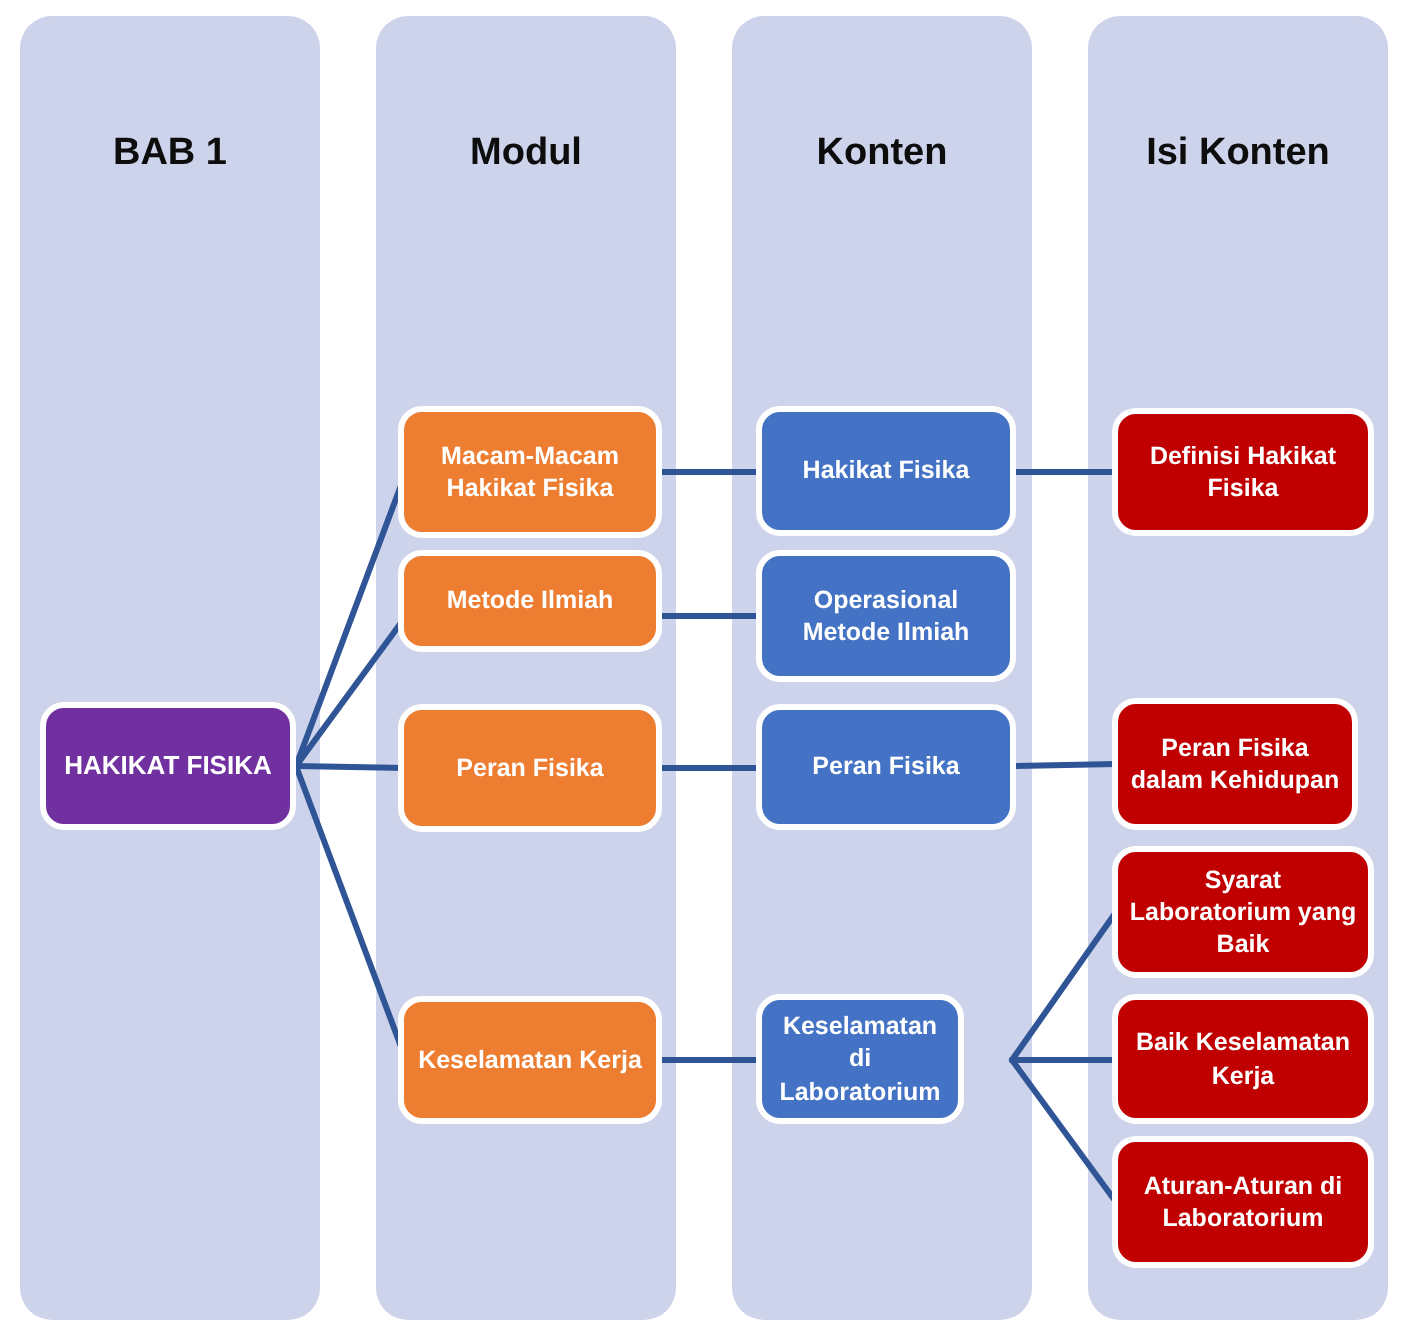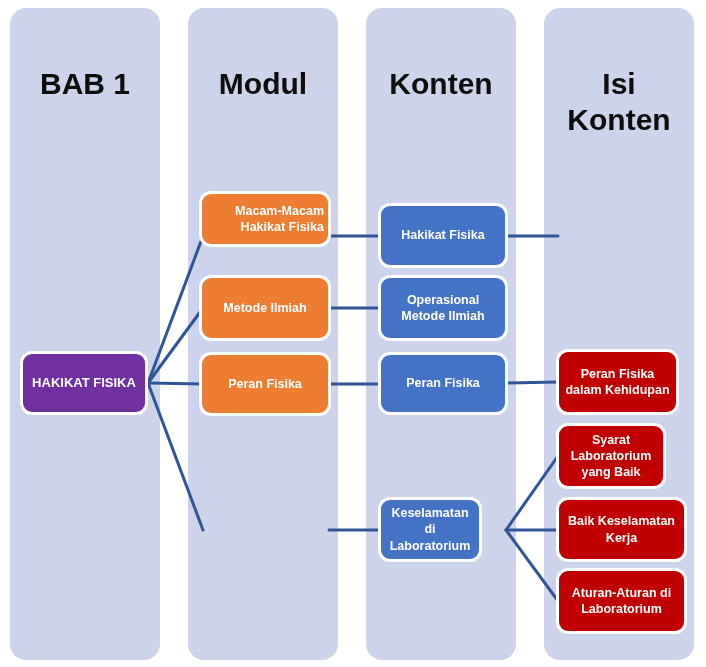--- a/index.html
+++ b/index.html
@@ -27,21 +27,21 @@
   .col-2 { left: 188px; }
   .col-3 { left: 366px; }
   .col-4 { left: 544px; }
   .col-header {
     position: absolute;
     top: 58px;
     left: 50%;
     transform: translateX(-50%);
     width: 118px;
     text-align: center;
-    font-size: 30px;
+    font-size: 19px;
     line-height: 1.2;
     font-weight: bold;
     color: #0d0d0d;
   }
   svg.edges {
     position: absolute;
     left: 0;
     top: 0;
   }
   svg.edges line {
@@ -100,47 +100,53 @@
     <line x1="506" y1="383" x2="558" y2="382"></line>
     <line x1="506" y1="530" x2="558" y2="456"></line>
     <line x1="506" y1="530" x2="558" y2="530"></line>
     <line x1="506" y1="530" x2="558" y2="601"></line>
   </svg>
 
   <div class="node node-purple" style="left:20px; top:351px; width:128px; height:64px;">
     <span>HAKIKAT FISIKA</span>
   </div>
 
-  <div class="node node-orange" style="left:199px; top:191px; width:132px; height:56px;text-align:right;">
+  <div class="node node-orange" style="left:199px; top:203px; width:132px; height:66px;">
     <span>Macam-Macam Hakikat Fisika</span>
   </div>
-  <div class="node node-orange" style="left:199px; top:275px; width:132px; height:66px;">
+  <div class="node node-orange" style="left:199px; top:275px; width:132px; height:51px;">
     <span>Metode Ilmiah</span>
   </div>
   <div class="node node-orange" style="left:199px; top:352px; width:132px; height:64px;">
     <span>Peran Fisika</span>
+  </div>
+  <div class="node node-orange" style="left:199px; top:498px; width:132px; height:64px;">
+    <span>Keselamatan Kerja</span>
   </div>
 
   <div class="node node-blue" style="left:378px; top:203px; width:130px; height:65px;">
     <span>Hakikat Fisika</span>
   </div>
   <div class="node node-blue" style="left:378px; top:275px; width:130px; height:66px;align-items:center;">
     <span>Operasional Metode Ilmiah</span>
   </div>
   <div class="node node-blue" style="left:378px; top:352px; width:130px; height:63px;">
     <span>Peran Fisika</span>
   </div>
   <div class="node node-blue" style="left:378px; top:497px; width:104px; height:65px;">
     <span>Keselamatan di Laboratorium</span>
   </div>
 
+  <div class="node node-red" style="left:556px; top:204px; width:131px; height:64px;">
+    <span>Definisi Hakikat Fisika</span>
+  </div>
   <div class="node node-red" style="left:556px; top:349px; width:123px; height:66px;">
     <span>Peran Fisika dalam Kehidupan</span>
   </div>
-  <div class="node node-red" style="left:556px; top:423px; width:110px; height:66px;">
+  <div class="node node-red" style="left:556px; top:423px; width:131px; height:66px;">
     <span>Syarat Laboratorium yang Baik</span>
   </div>
   <div class="node node-red" style="left:556px; top:497px; width:131px; height:65px;">
     <span>Baik Keselamatan Kerja</span>
   </div>
   <div class="node node-red" style="left:556px; top:568px; width:131px; height:66px;justify-content:flex-end;">
     <span>Aturan-Aturan di Laboratorium</span>
   </div>
 
 </div>

